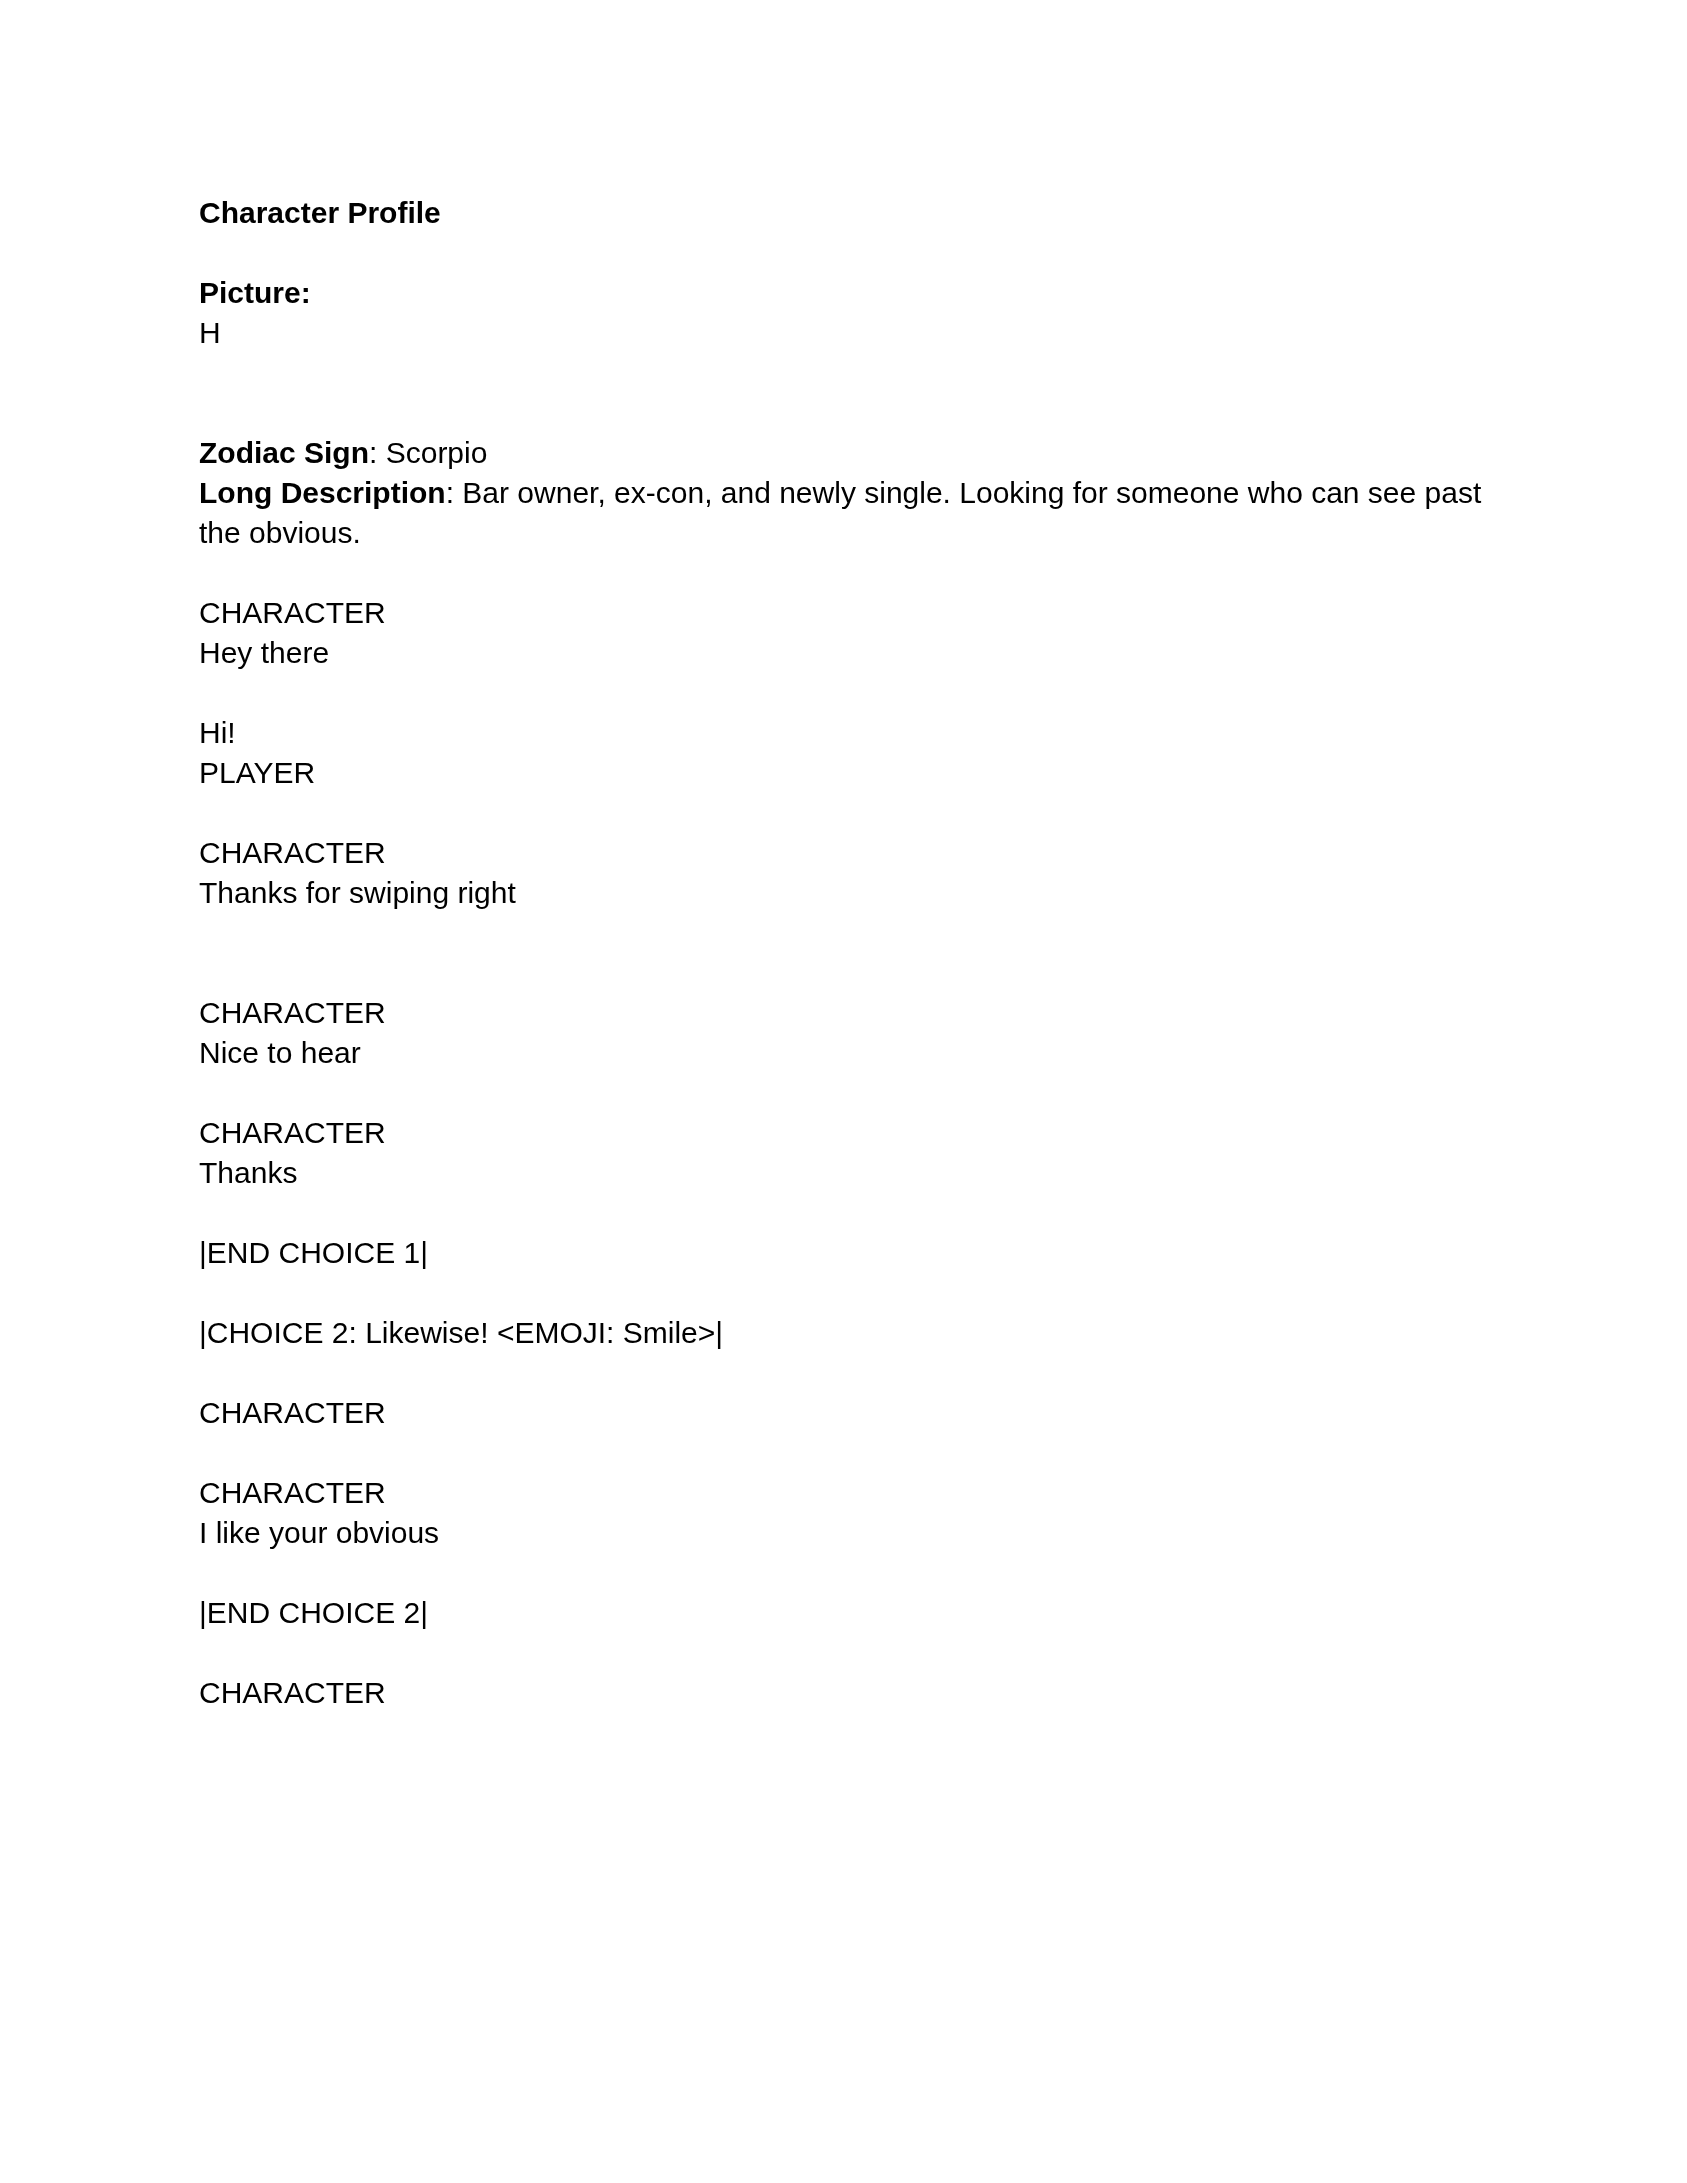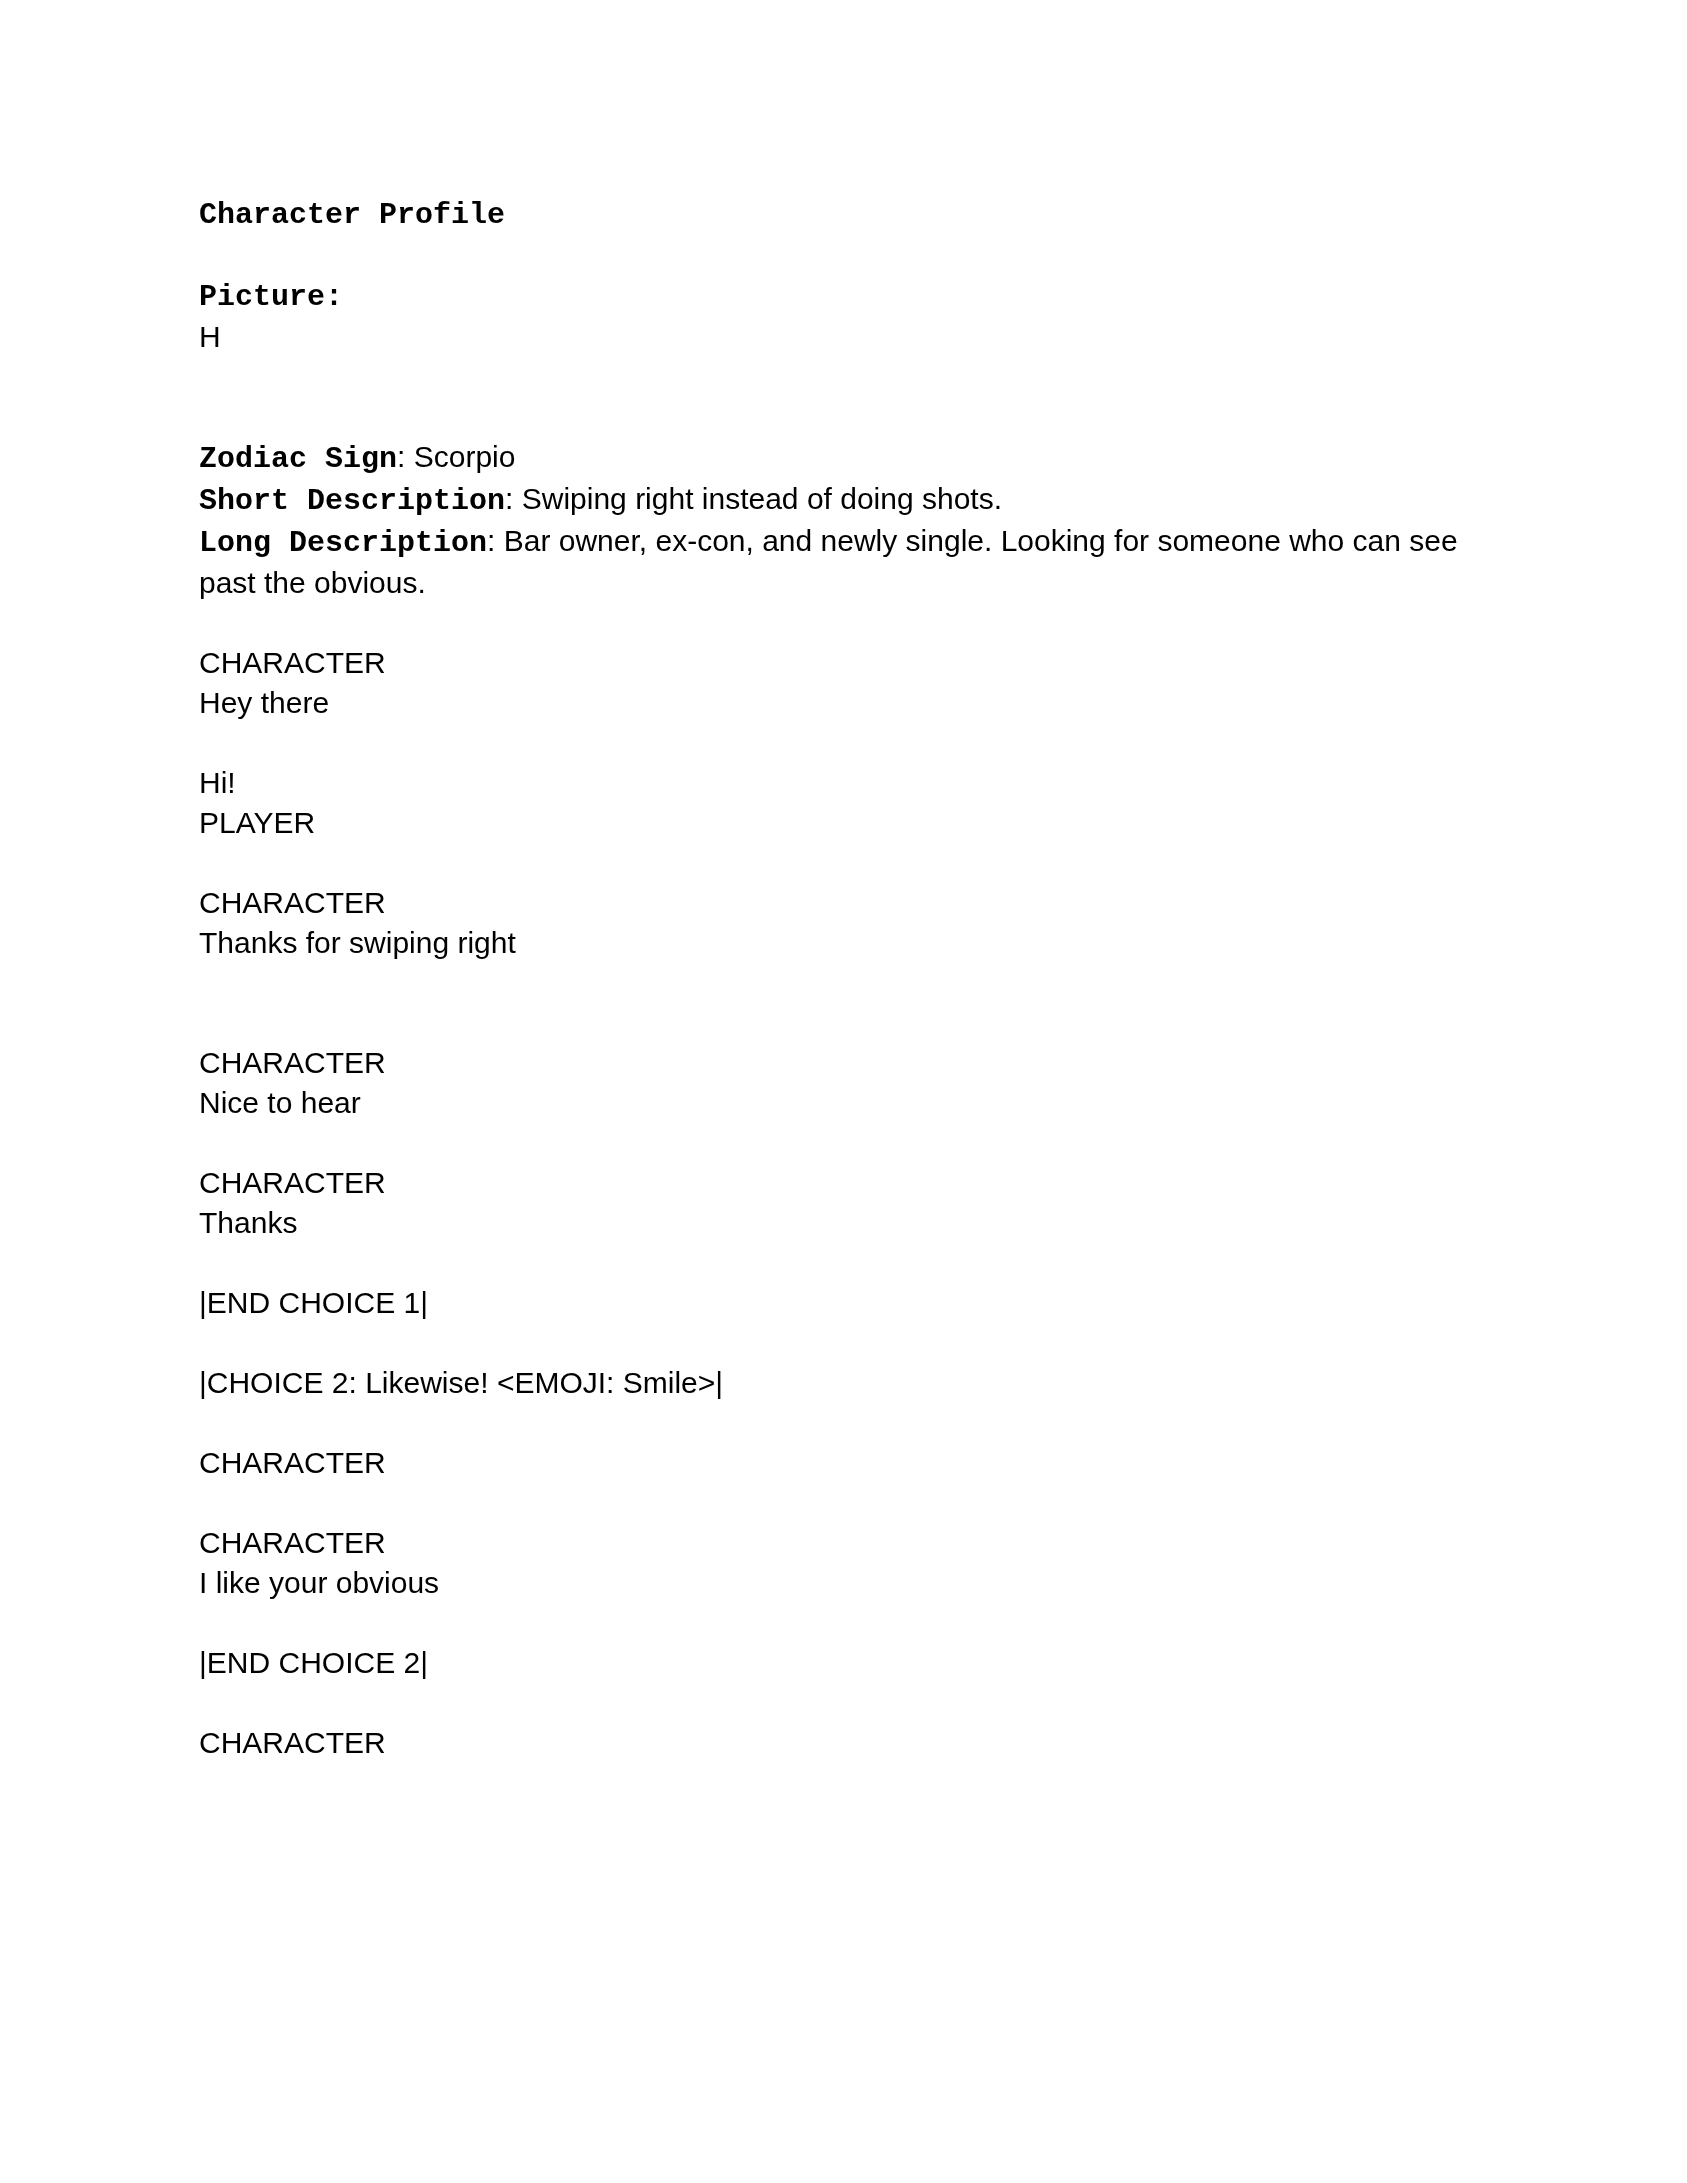--- a/index.html
+++ b/index.html
@@ -27,41 +27,39 @@
   .para {
     margin: 0;
     padding: 0;
     white-space: pre-wrap;
   }
   .para.url {
     word-break: break-all;
   }
   .bold {
     font-weight: bold;
-    font-family: Liberation Mono, monospace;
   }
   a.doc-link {
     color: #1155cc;
     text-decoration: underline;
     cursor: pointer;
   }
 </style>
 </head>
 <body>
 
 <div class="page">
   <div class="doc-content" id="doc">
       <p class="para"><span class="bold">Character Profile</span></p>
       <p class="para">&nbsp;</p>
       <p class="para"><span class="bold">Picture:</span></p>
       <p class="para"><span>H</span></p>
       <p class="para">&nbsp;</p>
       <p class="para">&nbsp;</p>
       <p class="para"><span class="bold">Zodiac Sign</span><span>: Scorpio</span></p>
-      <p class="para"><span class="bold">Short Description</span><span>: Swiping right instead of doing shots.</span></p>
       <p class="para"><span class="bold">Long Description</span><span>: Bar owner, ex-con, and newly single. Looking for someone who can see past the obvious.</span></p>
       <p class="para">&nbsp;</p>
       <p class="para"><span>CHARACTER</span></p>
       <p class="para"><span>Hey there</span></p>
       <p class="para">&nbsp;</p>
       <p class="para"><span>Hi!</span></p>
       <p class="para"><span>PLAYER</span></p>
       <p class="para">&nbsp;</p>
       <p class="para"><span>CHARACTER</span></p>
       <p class="para"><span>Thanks for swiping right</span></p>

